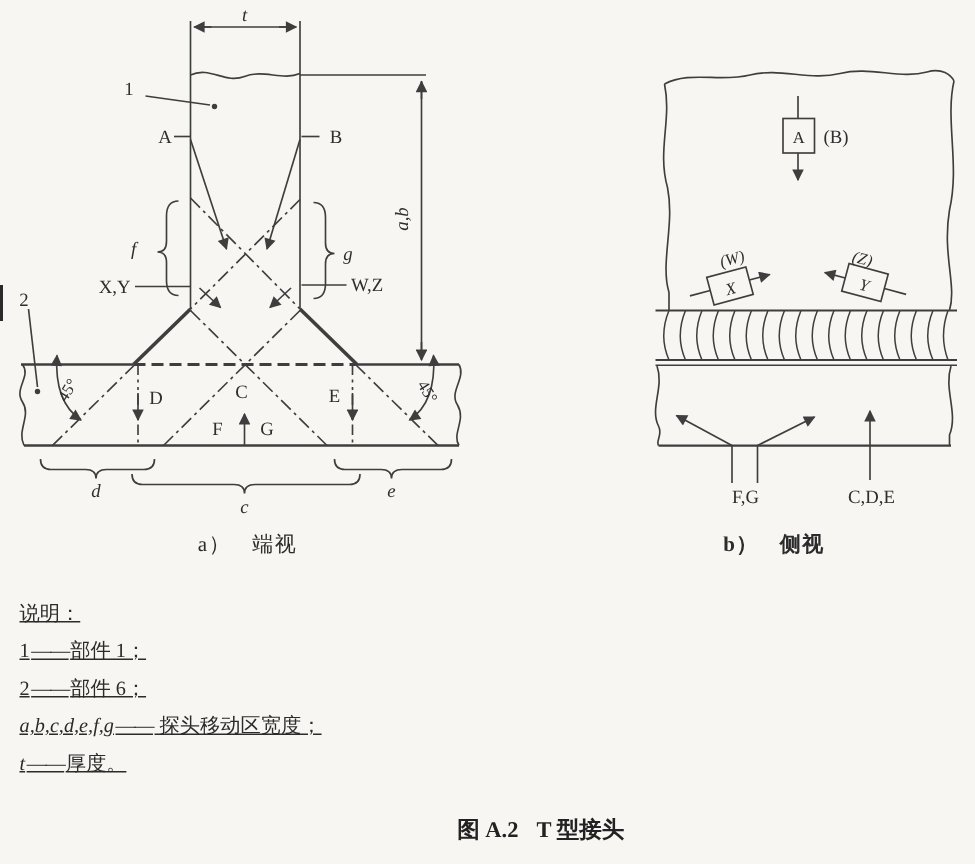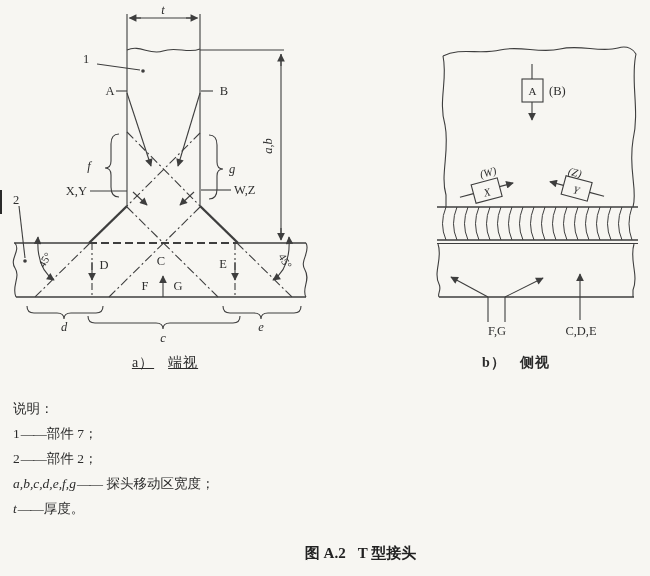--- a/index.html
+++ b/index.html
@@ -18,25 +18,25 @@
   }
   .lbl{font-size:12.5px;}
   .lbl-sm{font-size:11px;}
   .ital{font-style:italic;}
   .view-caption{
     position:absolute;top:354px;height:18px;
     font-size:14px;letter-spacing:1px;
     text-align:center;color:#2b2b2b;
   }
   .view-caption .cap-gap{display:inline-block;width:14px;}
-  #caption-a{left:105px;width:120px;text-decoration:underline;}
+  #caption-a{left:105px;width:120px;}
   #caption-b{left:456px;width:120px;font-weight:bold;}
   .legend{
     position:absolute;left:13px;top:396px;
-    font-size:13.5px;line-height:25px;color:#2b2b2b;
+    font-size:13.5px;line-height:25px;color:#2b2b2b;text-decoration:underline;
   }
   .legend .lg-row{white-space:nowrap;}
   .legend .dash{letter-spacing:-1px;margin:0 1px;}
   .legend .sym-italic{font-style:italic;margin-top:38px;}
   .fig-caption{
     position:absolute;left:0;top:544px;width:650px;
     padding-left:71px;box-sizing:border-box;
     text-align:center;font-weight:bold;font-size:15px;color:#222;
   }
   .fig-caption .fig-title{margin-left:12px;}
@@ -252,22 +252,22 @@
   <rect x="0" y="190" width="2" height="24" fill="#2a2a2a" stroke="none"></rect>
 </svg>
 
 
 <div class="view-caption" id="caption-a"><span>a）</span><span class="cap-gap"></span><span>端视</span></div>
 <div class="view-caption" id="caption-b"><span>b）</span><span class="cap-gap"></span><span>侧视</span></div>
 
 
 <div class="legend">
   <div class="lg-row">说明：</div>
-  <div class="lg-row"><span>1</span><span class="dash">——</span><span>部件 7；</span></div>
-  <div class="lg-row"><span>2</span><span class="dash">——</span><span>部件 2；</span></div>
+  <div class="lg-row"><span>1</span><span class="dash">——</span><span>部件 1；</span></div>
+  <div class="lg-row"><span>2</span><span class="dash">——</span><span>部件 6；</span></div>
   <div class="lg-row"><span class="sym-italic">a,b,c,d,e,f,g</span><span class="dash">——</span><span> 探头移动区宽度；</span></div>
   <div class="lg-row"><span class="sym-italic">t</span><span class="dash">——</span><span>厚度。</span></div>
 </div>
 
 
 <div class="fig-caption"><span>图 A.2</span><span class="fig-title">T 型接头</span></div>
 
 </div>
 
 </body></html>

